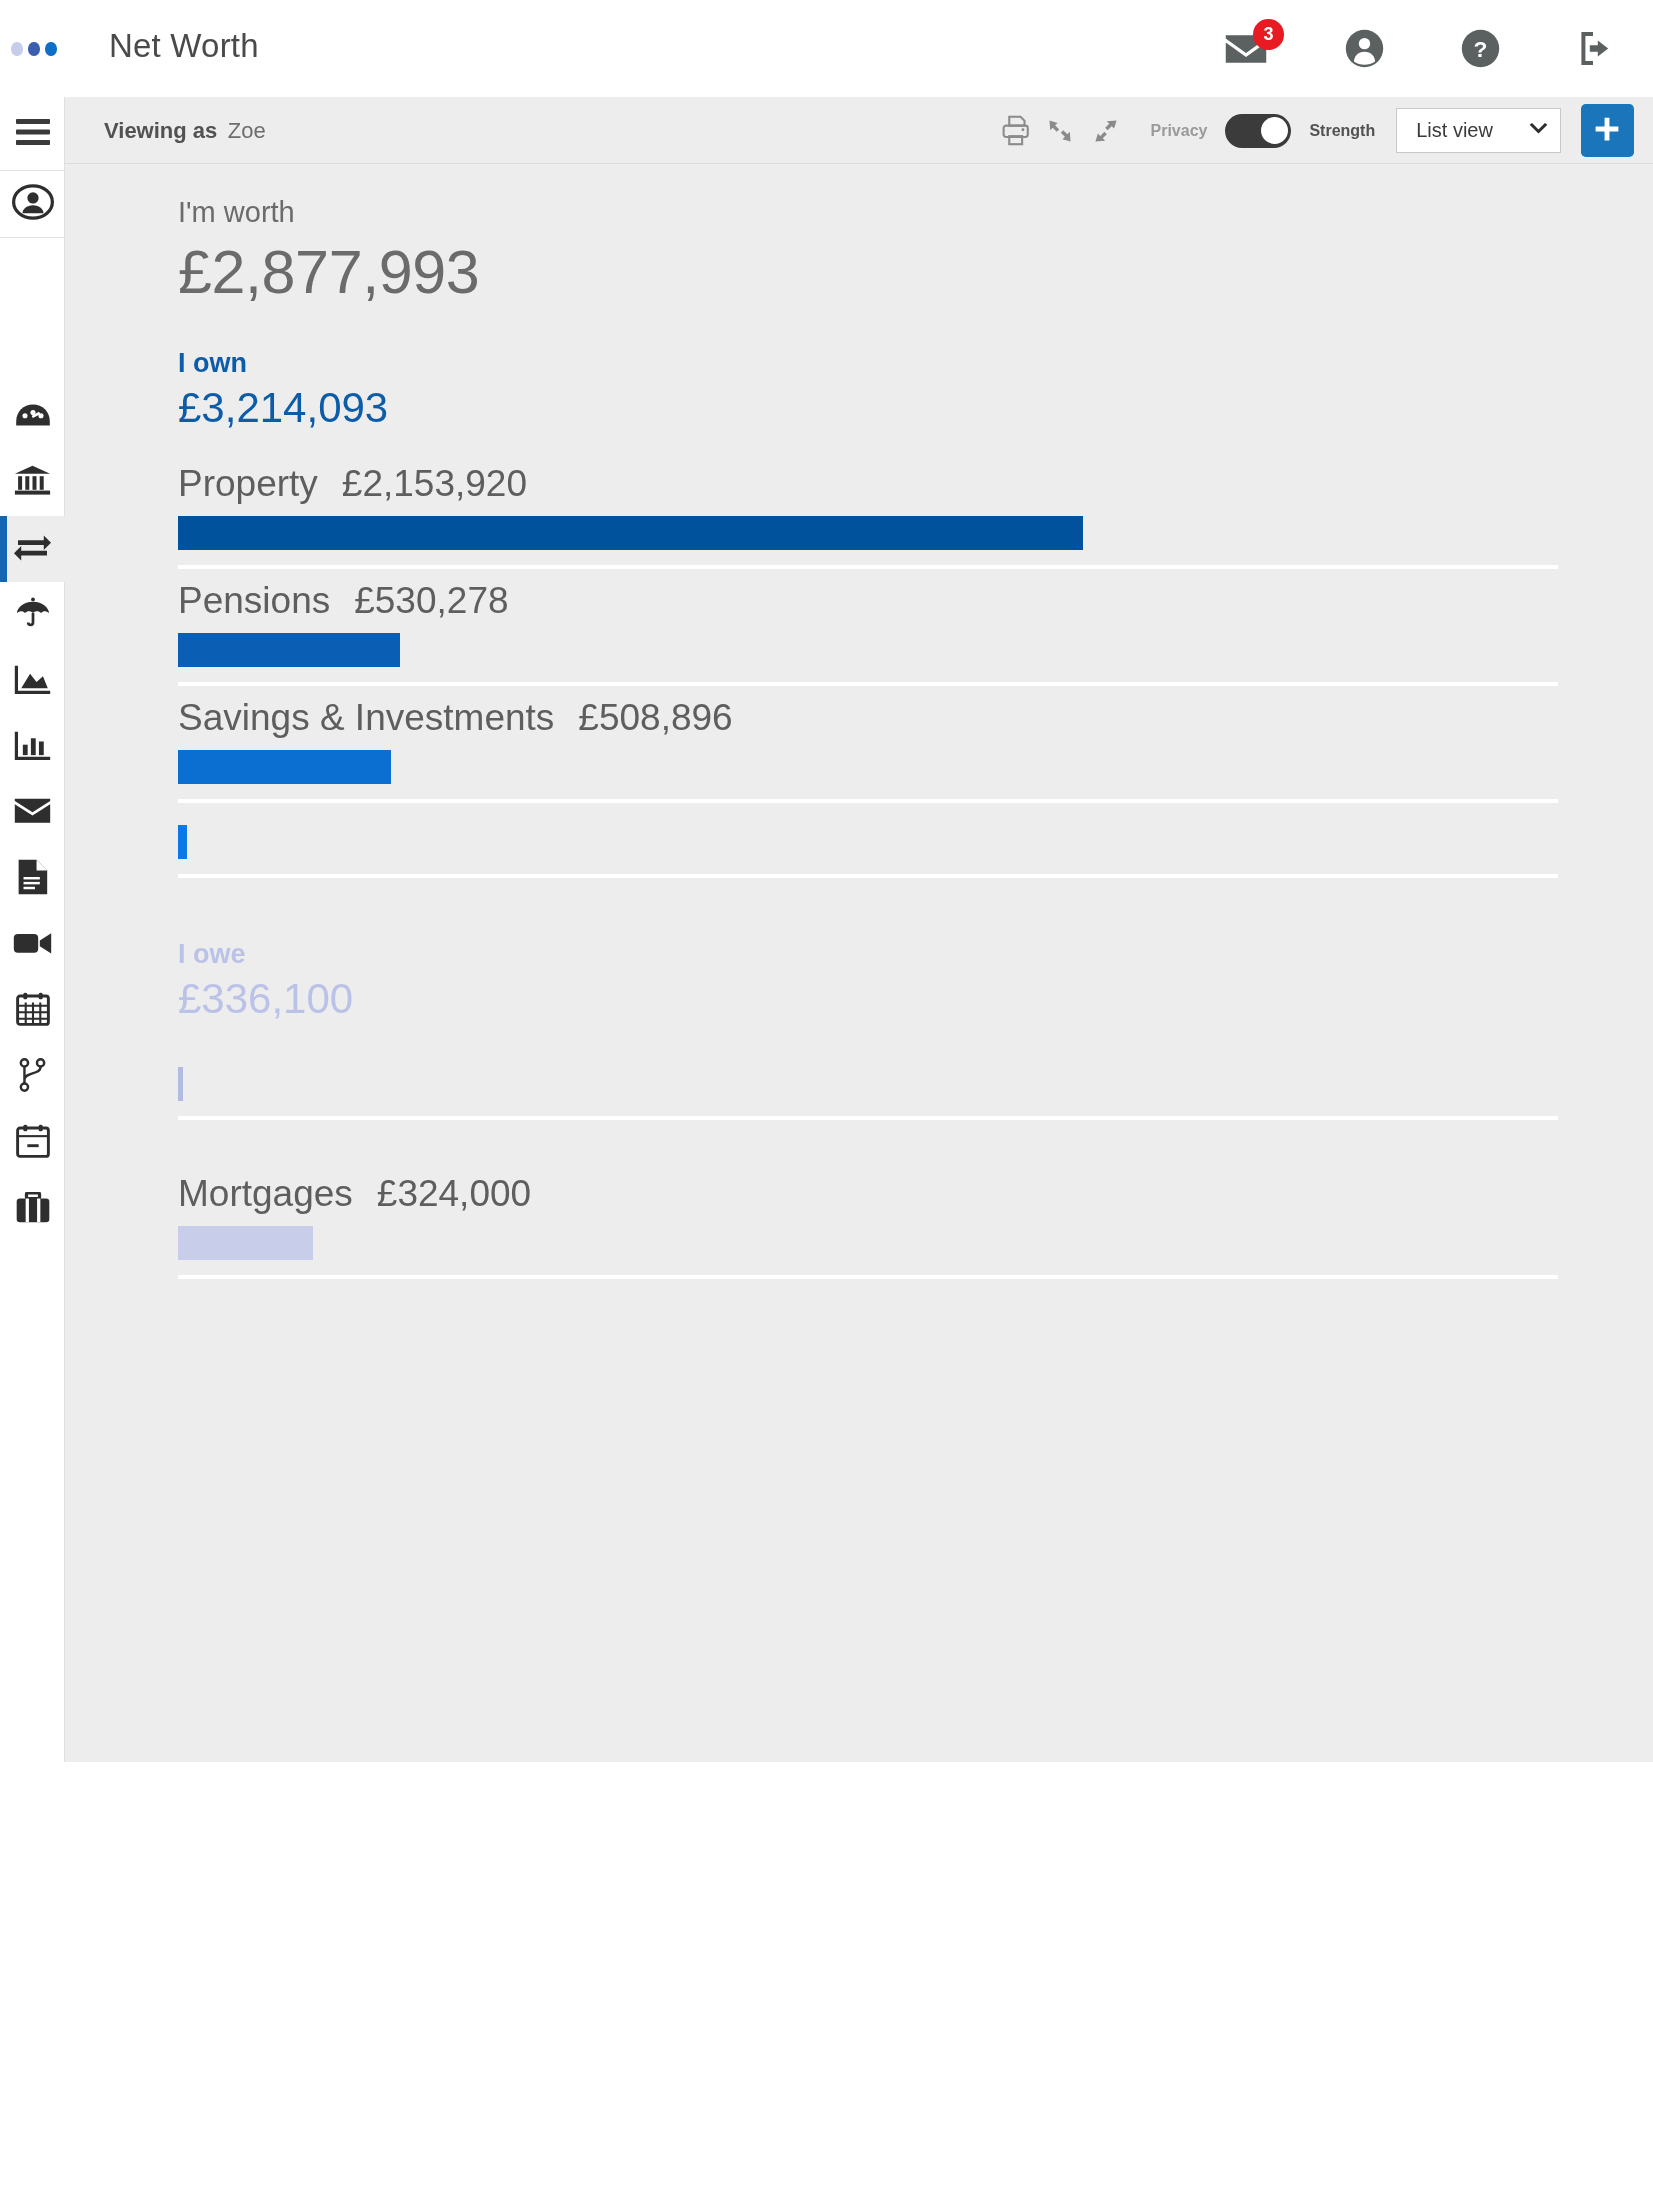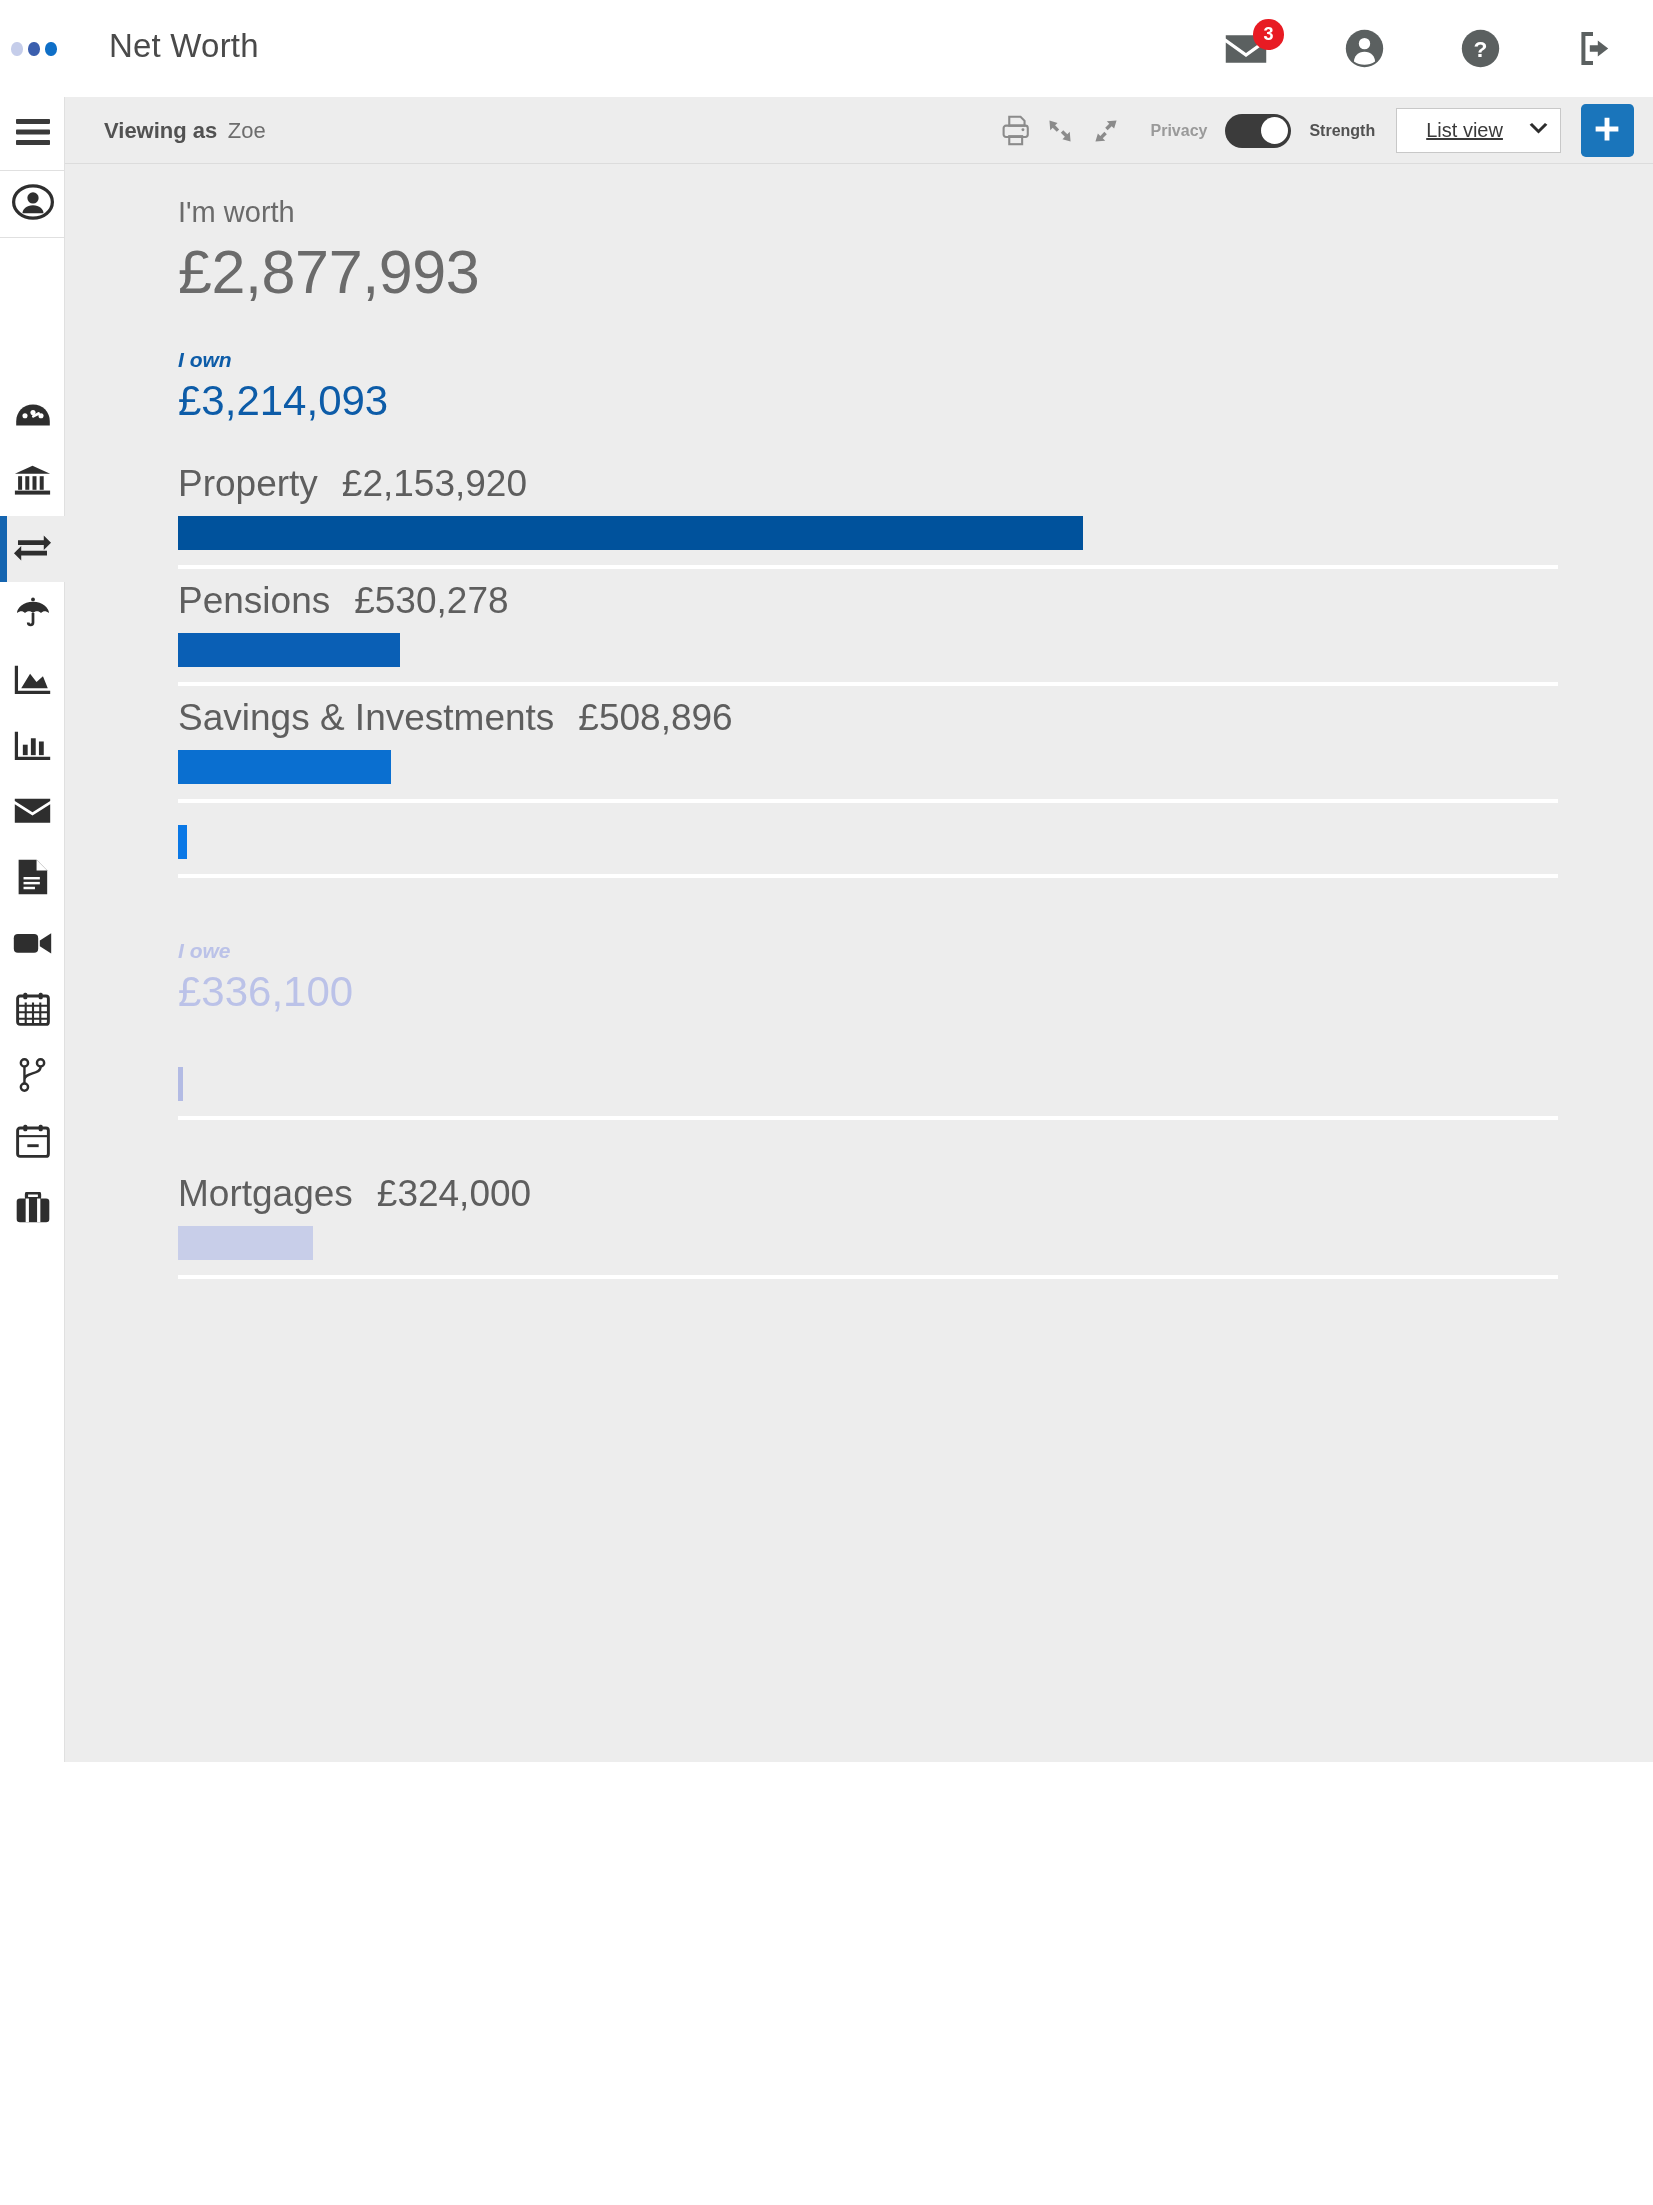--- a/index.html
+++ b/index.html
@@ -142,22 +142,21 @@
   .viewselect {
     width: 165px; height: 45px;
     background: #ffffff;
     border: 0.8px solid #c8c8c8;
     position: relative;
     display: flex; align-items: center;
     cursor: pointer;
   }
   .viewselect .vs-label {
     font-size: 20px; color: #3a3a3a;
-    padding-left: 29px;
-    text-decoration: underline;
+    padding-left: 19px;
   }
   .viewselect .vs-chev {
     position: absolute; right: 11.3px; top: 50%;
     transform: translateY(-50%);
     color: #2d2d2d;
   }
 
   .addbtn {
     margin-left: 19.4px;
     width: 53px; height: 53px;
@@ -176,21 +175,21 @@
     position: absolute; left: 113px; top: 32px;
     font-size: 29px; color: #6b6b6b;
   }
   .worth-value {
     position: absolute; left: 113px; top: 73px;
     font-size: 61px; color: #6b6b6b; font-weight: 400;
     letter-spacing: -0.4px;
   }
 
   .section-head { position: absolute; left: 113px; }
-  .section-head .sh-title { font-size: 21px; font-weight: bold; font-style: italic; }
+  .section-head .sh-title { font-size: 27px; font-weight: bold; }
   .section-head .sh-value { font-size: 42px; font-weight: 400; margin-top: 4.8px; }
   .sec-own .sh-title, .sec-own .sh-value { color: #0d5ca8; }
   .sec-owe .sh-title, .sec-owe .sh-value { color: #bbc2e8; }
 
   .row { position: absolute; left: 113px; width: 1380px; }
   .row .row-head {
     font-size: 37px; color: #5e5e5e; white-space: nowrap;
   }
   .row .row-head .amt { margin-left: 24px; }
   .row .bar-track {

